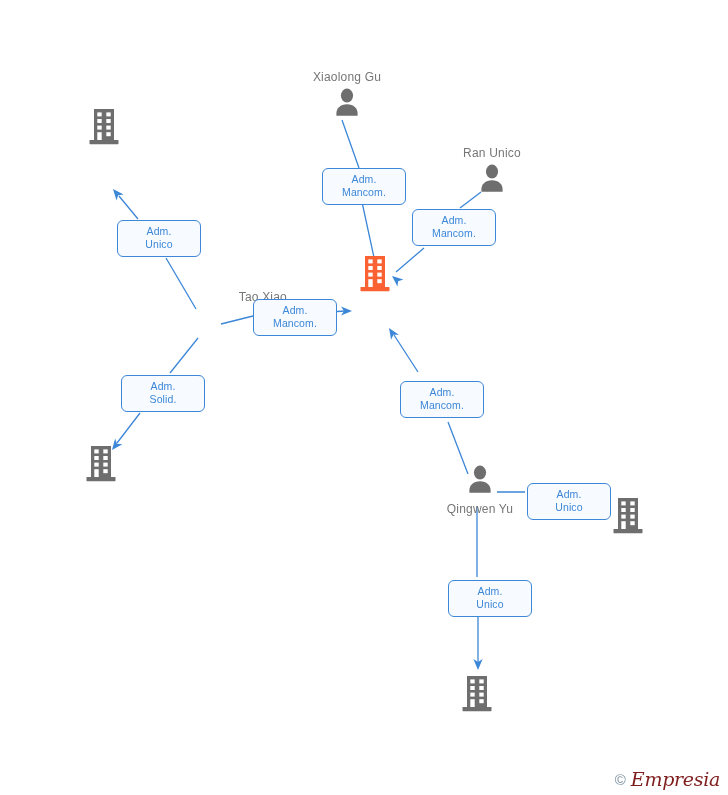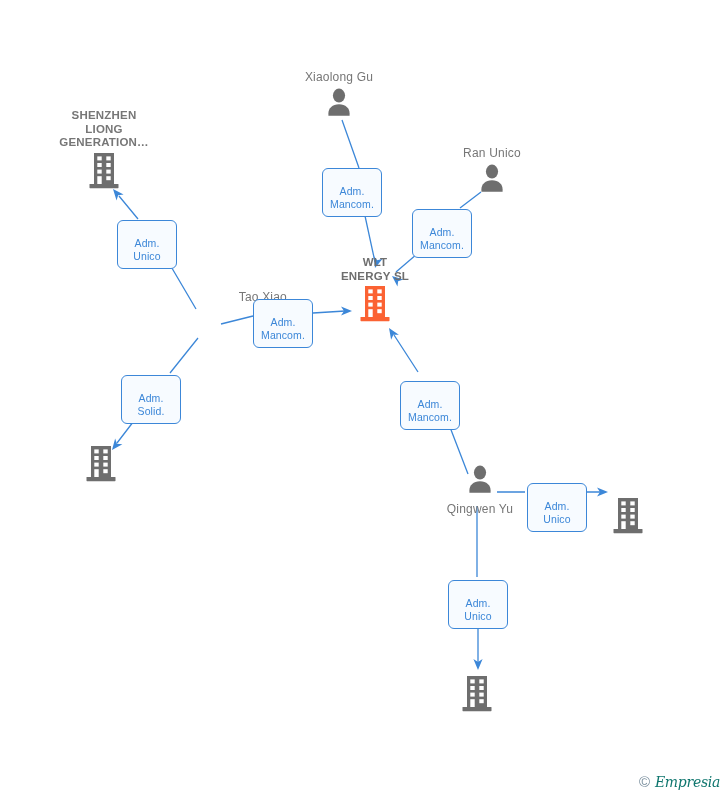--- a/index.html
+++ b/index.html
@@ -65,22 +65,22 @@
   .chip {
     position: absolute;
     box-sizing: border-box;
     border: 1.4px solid #3c87d8;
     border-radius: 6px;
     background: #f7fbff;
     color: #3c87d8;
     font-size: 10.5px;
     line-height: 13px;
     text-align: center;
-    padding: 16px 0 5px;
-    width: 60px;
+    padding: 4px 0 5px;
+    width: 84px;
     margin-left: -30px;
     margin-top: -17px;
     white-space: pre-line;
     letter-spacing: .1px;
   }
 
   
   #watermark {
     position: absolute;
     right: 8px;
@@ -91,22 +91,22 @@
     user-select: none;
   }
   #watermark .copy {
     font-size: 15px;
     color: #7a8f9e;
     line-height: 1;
   }
   #watermark .brand {
     font-family: "DejaVu Serif", serif;
     font-style: italic;
-    font-size: 14px;
-    color: #0f766e;
+    font-size: 19px;
+    color: #7f1d1d;
     line-height: 1;
     letter-spacing: -.3px;
   }
 </style>
 </head>
 <body>
 
 <div id="graph">
 
   <svg id="edges" viewBox="0 0 728 795" width="728" height="795">
@@ -123,61 +123,56 @@
       <path d="M 468 474 L 448 422  M 418 372 L 394 335" stroke="#3c87d8" stroke-width="1.3" fill="none"></path>
       <path d="M 0 0 L -11 -4.6 L -8 0 L -11 4.6 Z" fill="#3c87d8" transform="translate(389,328) rotate(237)"></path>
       <path d="M 497 492 L 525 492  M 587 492 L 601 492" stroke="#3c87d8" stroke-width="1.3" fill="none"></path>
       <path d="M 0 0 L -11 -4.6 L -8 0 L -11 4.6 Z" fill="#3c87d8" transform="translate(608,492) rotate(0)"></path>
       <path d="M 477 506 L 477 577  M 478 617 L 478 662" stroke="#3c87d8" stroke-width="1.3" fill="none"></path>
       <path d="M 0 0 L -11 -4.6 L -8 0 L -11 4.6 Z" fill="#3c87d8" transform="translate(478,670) rotate(90)"></path>
     </svg>
 
   <div id="nodes-layer">
       <div class="node company caption-top" style="left: 104px; top: 109px;">
-        <span class="caption">SHENZHEN
-LIONG
-GENERATION…</span>
-        <span class="glyph"><svg width="30" height="36" viewBox="0 0 30 36" aria-hidden="true">
-            <g fill="#6e6e6e">
-              <rect x="5" y="0" width="20" height="31"></rect>
-              <rect x="0.5" y="31" width="29" height="4.2" rx="0.6"></rect>
-            </g>
-            <g fill="#ffffff">
-              <rect x="8.3" y="3.4" width="4.4" height="4"></rect>
-              <rect x="17.3" y="3.4" width="4.4" height="4"></rect>
-              <rect x="8.3" y="10" width="4.4" height="4"></rect>
-              <rect x="17.3" y="10" width="4.4" height="4"></rect>
-              <rect x="8.3" y="16.6" width="4.4" height="4"></rect>
-              <rect x="17.3" y="16.6" width="4.4" height="4"></rect>
-              <rect x="8.3" y="23.2" width="4.4" height="7.8"></rect>
-              <rect x="17.3" y="23.2" width="4.4" height="4"></rect>
-            </g>
-          </svg></span>
-      </div>
-      <div class="node person caption-top" style="left: 339px; top: 70px;">
+        <span class="glyph"><svg width="30" height="36" viewBox="0 0 30 36" aria-hidden="true">
+            <g fill="#6e6e6e">
+              <rect x="5" y="0" width="20" height="31"></rect>
+              <rect x="0.5" y="31" width="29" height="4.2" rx="0.6"></rect>
+            </g>
+            <g fill="#ffffff">
+              <rect x="8.3" y="3.4" width="4.4" height="4"></rect>
+              <rect x="17.3" y="3.4" width="4.4" height="4"></rect>
+              <rect x="8.3" y="10" width="4.4" height="4"></rect>
+              <rect x="17.3" y="10" width="4.4" height="4"></rect>
+              <rect x="8.3" y="16.6" width="4.4" height="4"></rect>
+              <rect x="17.3" y="16.6" width="4.4" height="4"></rect>
+              <rect x="8.3" y="23.2" width="4.4" height="7.8"></rect>
+              <rect x="17.3" y="23.2" width="4.4" height="4"></rect>
+            </g>
+          </svg></span>
+      </div>
+      <div class="node person caption-top" style="left: 347px; top: 70px;">
         <span class="caption">Xiaolong Gu</span>
         <span class="glyph"><svg width="30" height="30" viewBox="0 0 30 30" aria-hidden="true">
             <g fill="#6e6e6e">
               <ellipse cx="15" cy="8.6" rx="6.1" ry="7"></ellipse>
               <path d="M15 17.2c-6.6 0-10.6 4.1-10.6 9.1 0 1.6 0 2.4 0 2.4h21.2s0-.8 0-2.4c0-5-4-9.1-10.6-9.1z"></path>
             </g>
           </svg></span>
       </div>
       <div class="node person caption-top" style="left: 492px; top: 146px;">
         <span class="caption">Ran Unico</span>
         <span class="glyph"><svg width="30" height="30" viewBox="0 0 30 30" aria-hidden="true">
             <g fill="#6e6e6e">
               <ellipse cx="15" cy="8.6" rx="6.1" ry="7"></ellipse>
               <path d="M15 17.2c-6.6 0-10.6 4.1-10.6 9.1 0 1.6 0 2.4 0 2.4h21.2s0-.8 0-2.4c0-5-4-9.1-10.6-9.1z"></path>
             </g>
           </svg></span>
       </div>
       <div class="node company caption-top focus" style="left: 375px; top: 256px;">
-        <span class="caption">WLT
-ENERGY  SL</span>
         <span class="glyph"><svg width="30" height="36" viewBox="0 0 30 36" aria-hidden="true">
             <g fill="#fb6233">
               <rect x="5" y="0" width="20" height="31"></rect>
               <rect x="0.5" y="31" width="29" height="4.2" rx="0.6"></rect>
             </g>
             <g fill="#ffffff">
               <rect x="8.3" y="3.4" width="4.4" height="4"></rect>
               <rect x="17.3" y="3.4" width="4.4" height="4"></rect>
               <rect x="8.3" y="10" width="4.4" height="4"></rect>
               <rect x="17.3" y="10" width="4.4" height="4"></rect>

